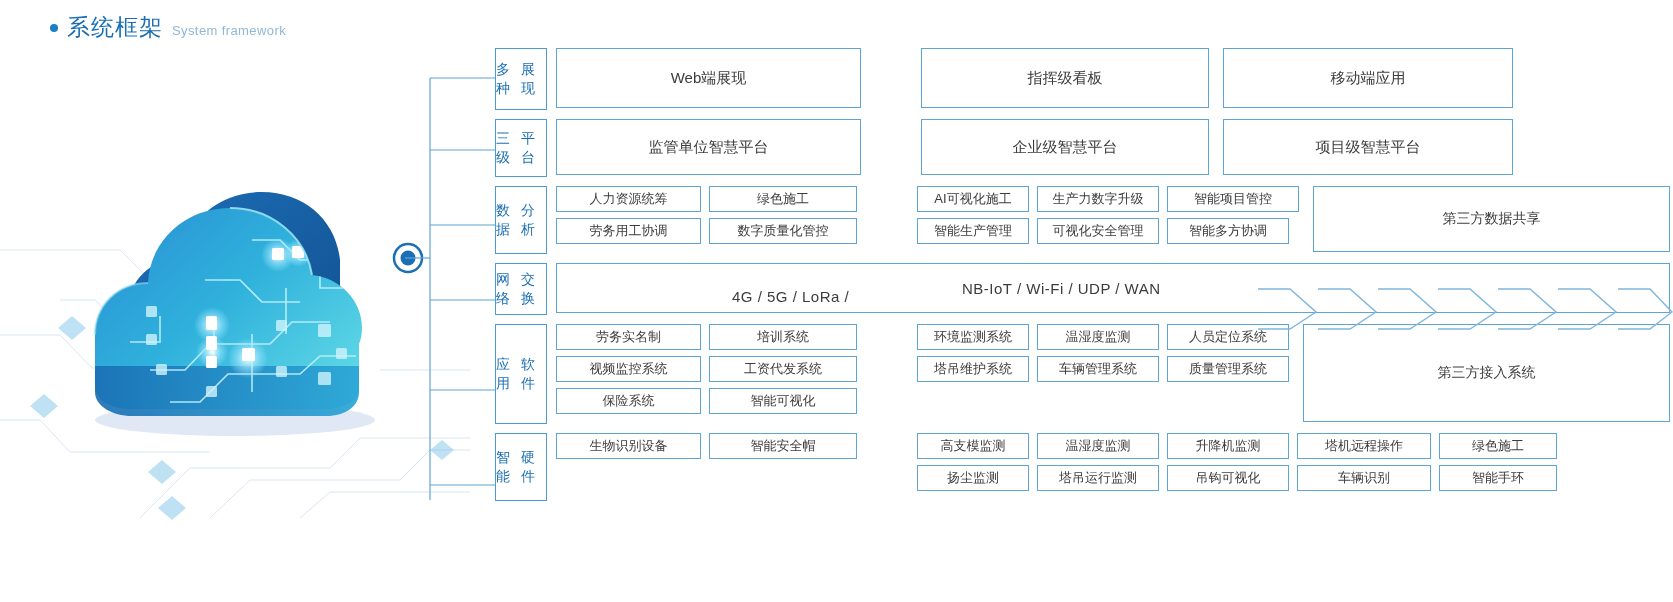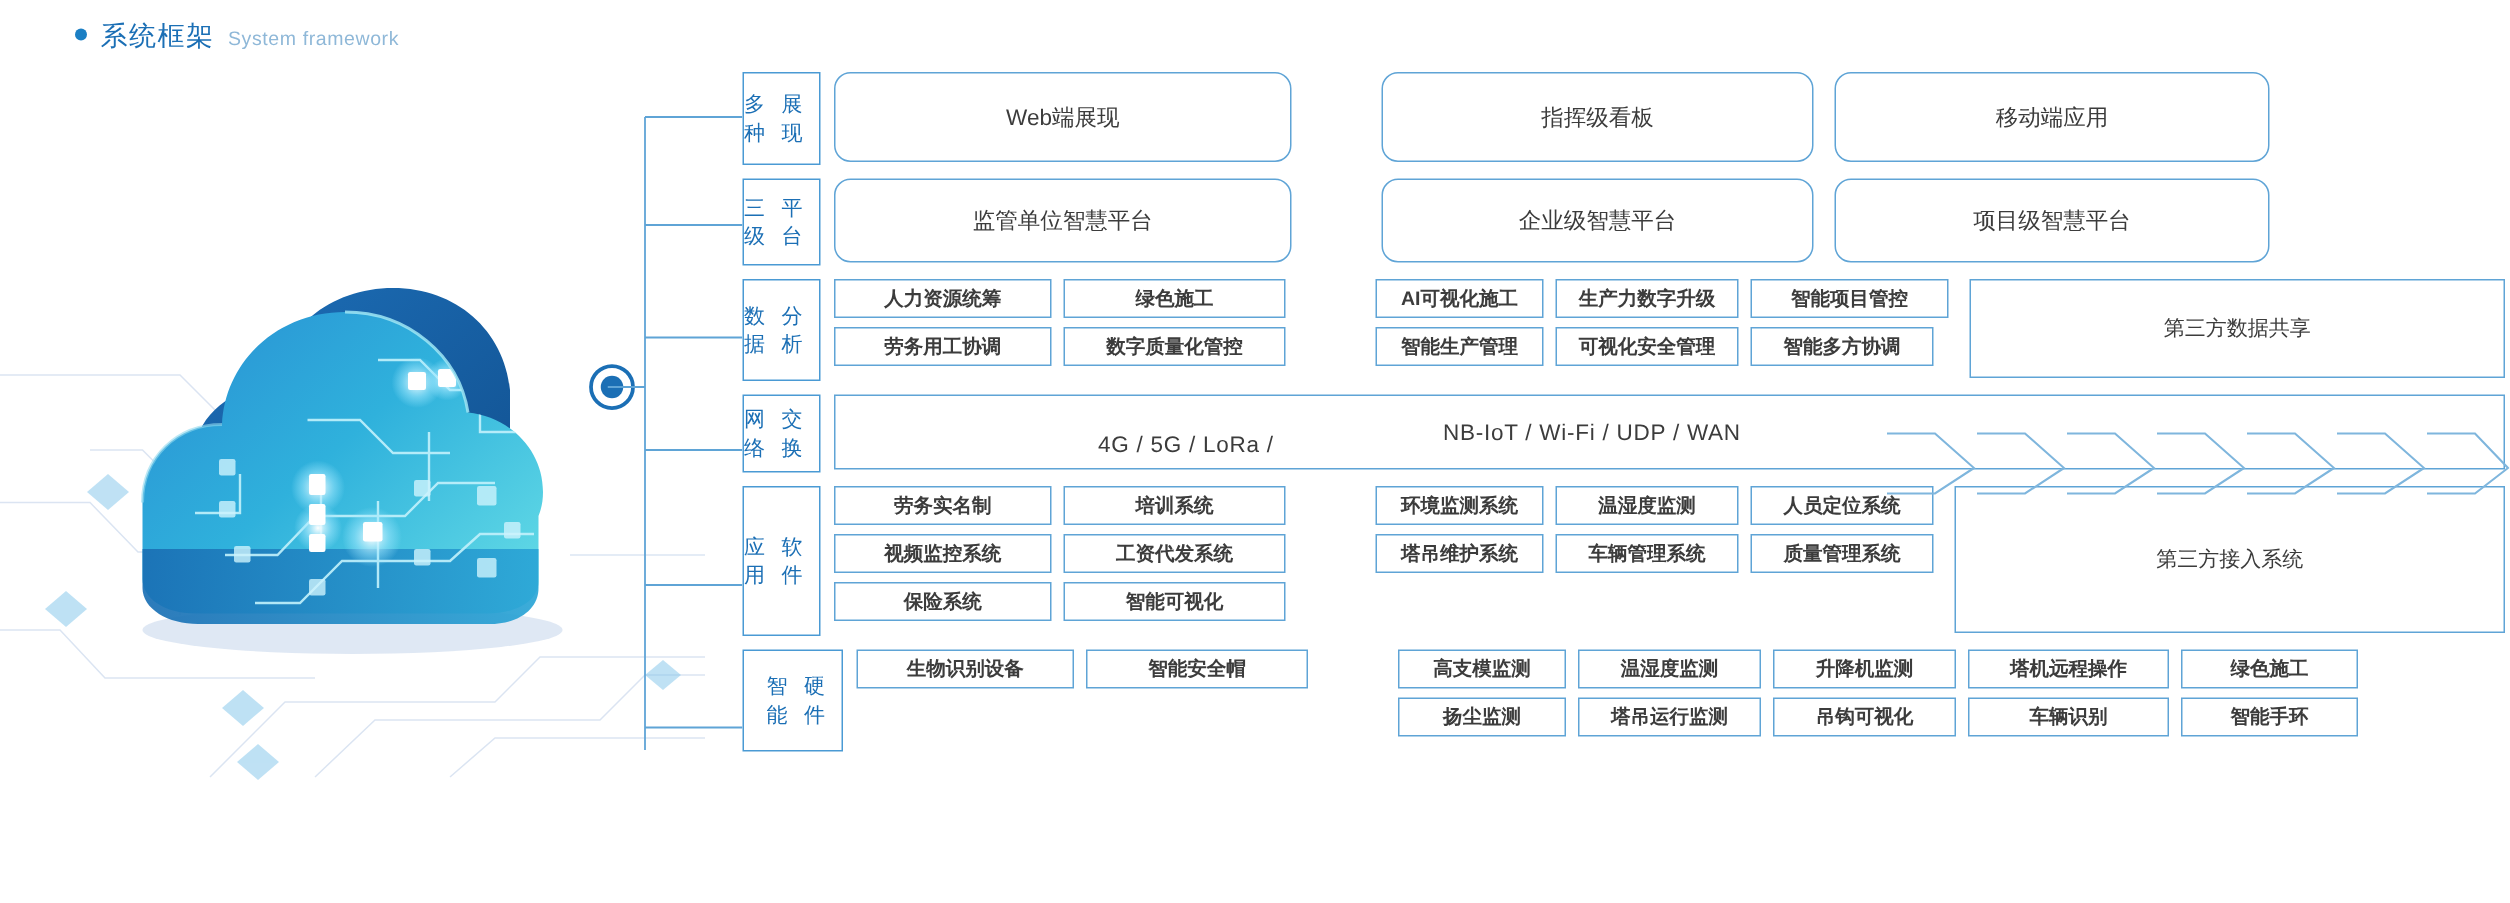--- a/index.html
+++ b/index.html
@@ -4,21 +4,21 @@
 <style>
   html,body{margin:0;padding:0;}
   body{
     width:1673px;height:602px;background:#ffffff;
     font-family:"Liberation Sans","DejaVu Sans",sans-serif;
     position:relative;overflow:hidden;color:#333;
   }
   
   #header{position:absolute;left:50px;top:12px;display:flex;align-items:baseline;gap:9px;}
   #header .dot{width:8px;height:8px;border-radius:50%;background:#1b7fc4;display:inline-block;position:relative;top:-3px;}
-  #header .zh{font-size:18px;color:#1b6fb5;letter-spacing:1px;}
+  #header .zh{font-size:23px;color:#1b6fb5;letter-spacing:1px;}
   #header .en{font-size:13px;color:#8fb8d8;letter-spacing:.4px;}
 
   
   #cloud-art{position:absolute;left:0;top:120px;width:470px;height:400px;}
   #cloud-art svg{display:block;}
 
   
   #bracket{position:absolute;left:405px;top:45px;width:100px;height:475px;}
 
   
@@ -30,33 +30,33 @@
     color:#1b6fb5;font-size:14px;line-height:1.35;letter-spacing:1px;
   }
   .cat span{display:block;}
   .rowbody{flex:1;display:flex;margin-left:9px;position:relative;}
 
   .box{
     border:1px solid #5fa4d6;background:#fff;display:flex;align-items:center;
     justify-content:center;text-align:center;color:#3c3c3c;font-size:14px;
     box-sizing:border-box;
   }
-  .box.big{font-size:15px;border-radius:11px;}
+  .box.big{font-size:15px;}
 
   
   .grp{display:flex;flex-direction:column;gap:6px;}
-  .subrow{display:flex;gap:8px;font-weight:bold;}
+  .subrow{display:flex;gap:8px;}
 
   
   .r1 .cat,.r1 .box{height:60px;}
   .r2 .cat,.r2 .box{height:56px;}
   .r3 .cat{height:66px;}
   .r4 .cat,.r4 .box{height:50px;}
   .r5 .cat{height:98px;}
-  .r6 .cat{height:66px;padding-left:15px;}
+  .r6 .cat{height:66px;}
 
   .small{height:26px;font-size:13px;}
   .tall3{height:66px;}
   .tall5{height:98px;}
 
   
   .gap-lg{width:60px;flex:0 0 60px;}
   .gap-md{width:14px;flex:0 0 14px;}
 
   

